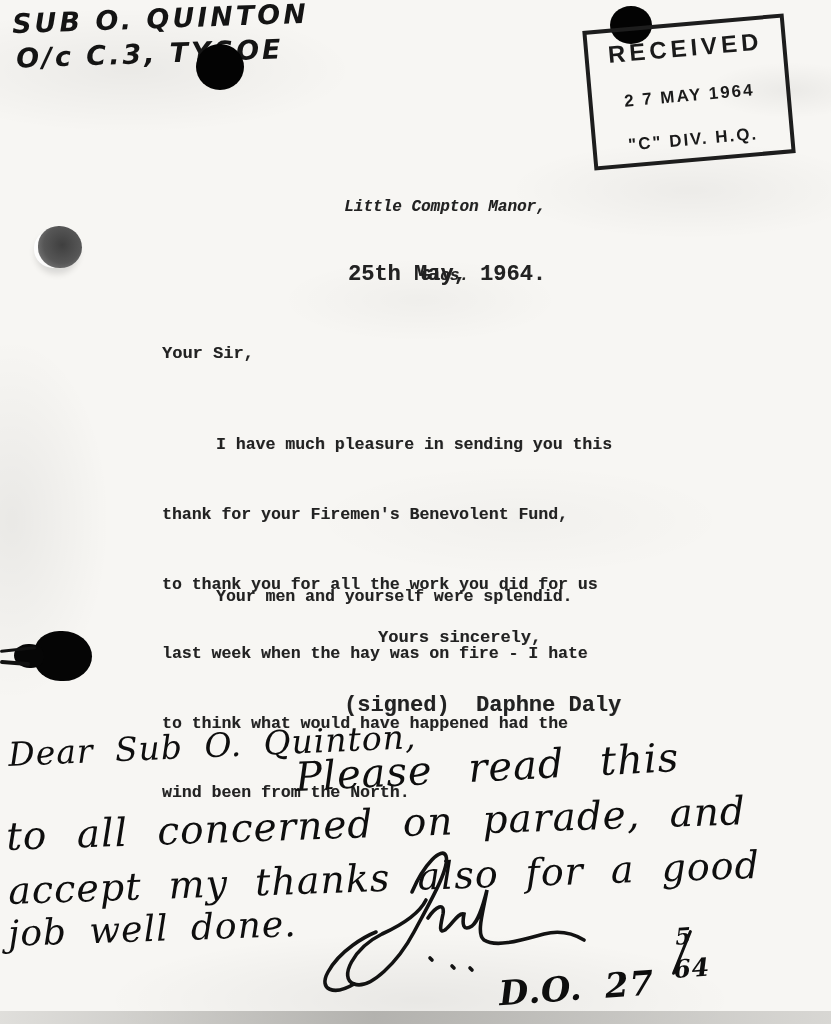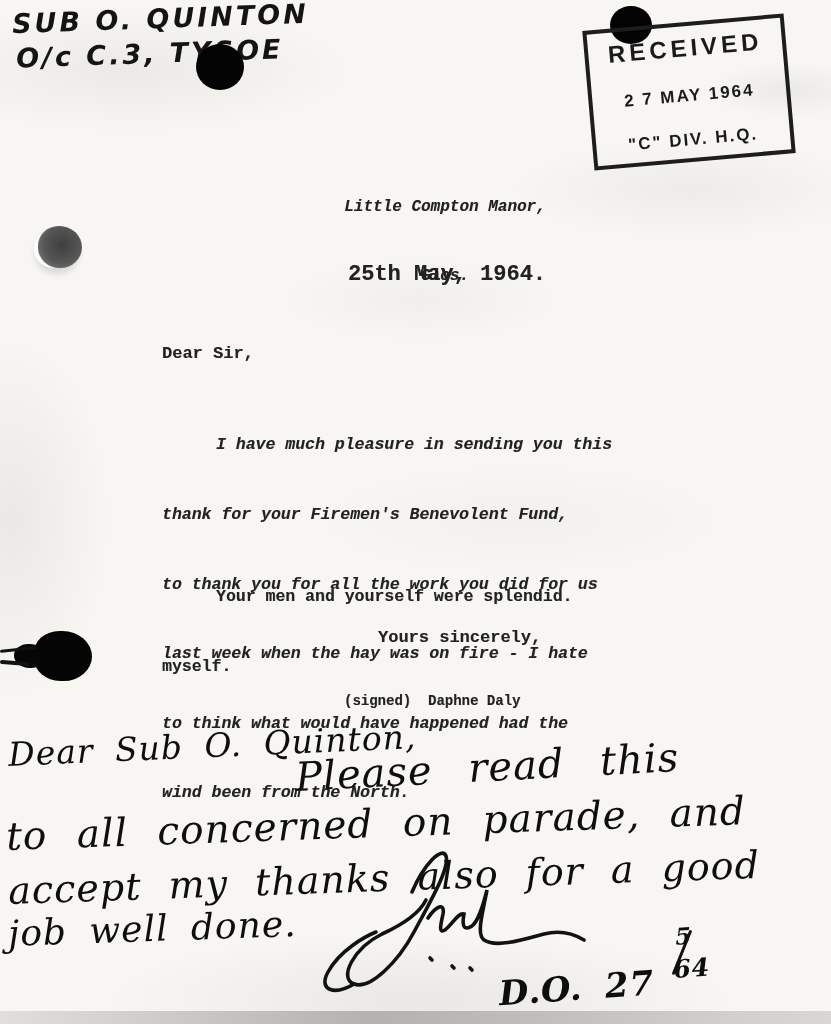--- a/index.html
+++ b/index.html
@@ -26,25 +26,25 @@
     font-family: "Liberation Mono", "DejaVu Sans Mono", monospace;
     font-weight: 700;
     color: #222;
     text-shadow: 0.4px 0.4px 0 rgba(20,20,20,0.35);
     white-space: pre;
   }
   .address { left: 325px; top: 150px; width: 240px; text-align: center; font-size: 16px; line-height: 23px; font-style: italic; }
   .date-line { left: 348px; top: 262px; font-size: 22px; }
   .salutation { left: 162px; top: 344px; font-size: 17px; }
   .para { font-size: 16.5px; line-height: 23.2px; }
-  .para1 { left: 162px; top: 387px; font-style: italic; }
+  .para1 { left: 162px; top: 387px; }
   .para2 { left: 162px; top: 539px; }
   .indent { padding-left: 54px; }
   .closing { left: 378px; top: 628px; font-size: 17px; text-align: center; }
-  .signed-line { left: 344px; top: 693px; font-size: 14px; }
+  .signed-line { left: 344px; top: 693px; font-size: 22px; }
 
   
   .hand-top {
     position: absolute;
     font-family: "DejaVu Sans", sans-serif;
     font-style: italic;
     font-weight: 700;
     color: #141414;
     letter-spacing: 3px;
     font-size: 27px;
@@ -145,34 +145,33 @@
     <div class="r3">"C" DIV. H.Q.</div>
   </div>
 
   <div class="typed address">
     <div>Little Compton Manor,</div>
     <div>Glos.</div>
   </div>
 
   <div class="typed date-line">25th May, 1964.</div>
 
-  <div class="typed salutation">Dear Sir,</div>
+  <div class="typed salutation">Your Sir,</div>
 
   <div class="typed para para1">
     <div class="indent">I have much pleasure in sending you this</div>
     <div>thank for your Firemen's Benevolent Fund,</div>
     <div>to thank you for all the work you did for us</div>
     <div>last week when the hay was on fire - I hate</div>
     <div>to think what would have happened had the</div>
     <div>wind been from the North.</div>
   </div>
 
   <div class="typed para para2">
     <div class="indent">Your men and yourself were splendid.</div>
-    <div>myself.</div>
   </div>
 
   <div class="typed closing">Yours sincerely,</div>
   <div class="typed signed-line">(signed)  Daphne Daly</div>
 
   <div class="hw hw1a">Dear Sub O. Quinton,</div>
   <div class="hw hw1b">Please read this</div>
   <div class="hw hw2">to all concerned on parade, and</div>
   <div class="hw hw3">accept my thanks also for a good</div>
   <div class="hw hw4">job well done.</div>

